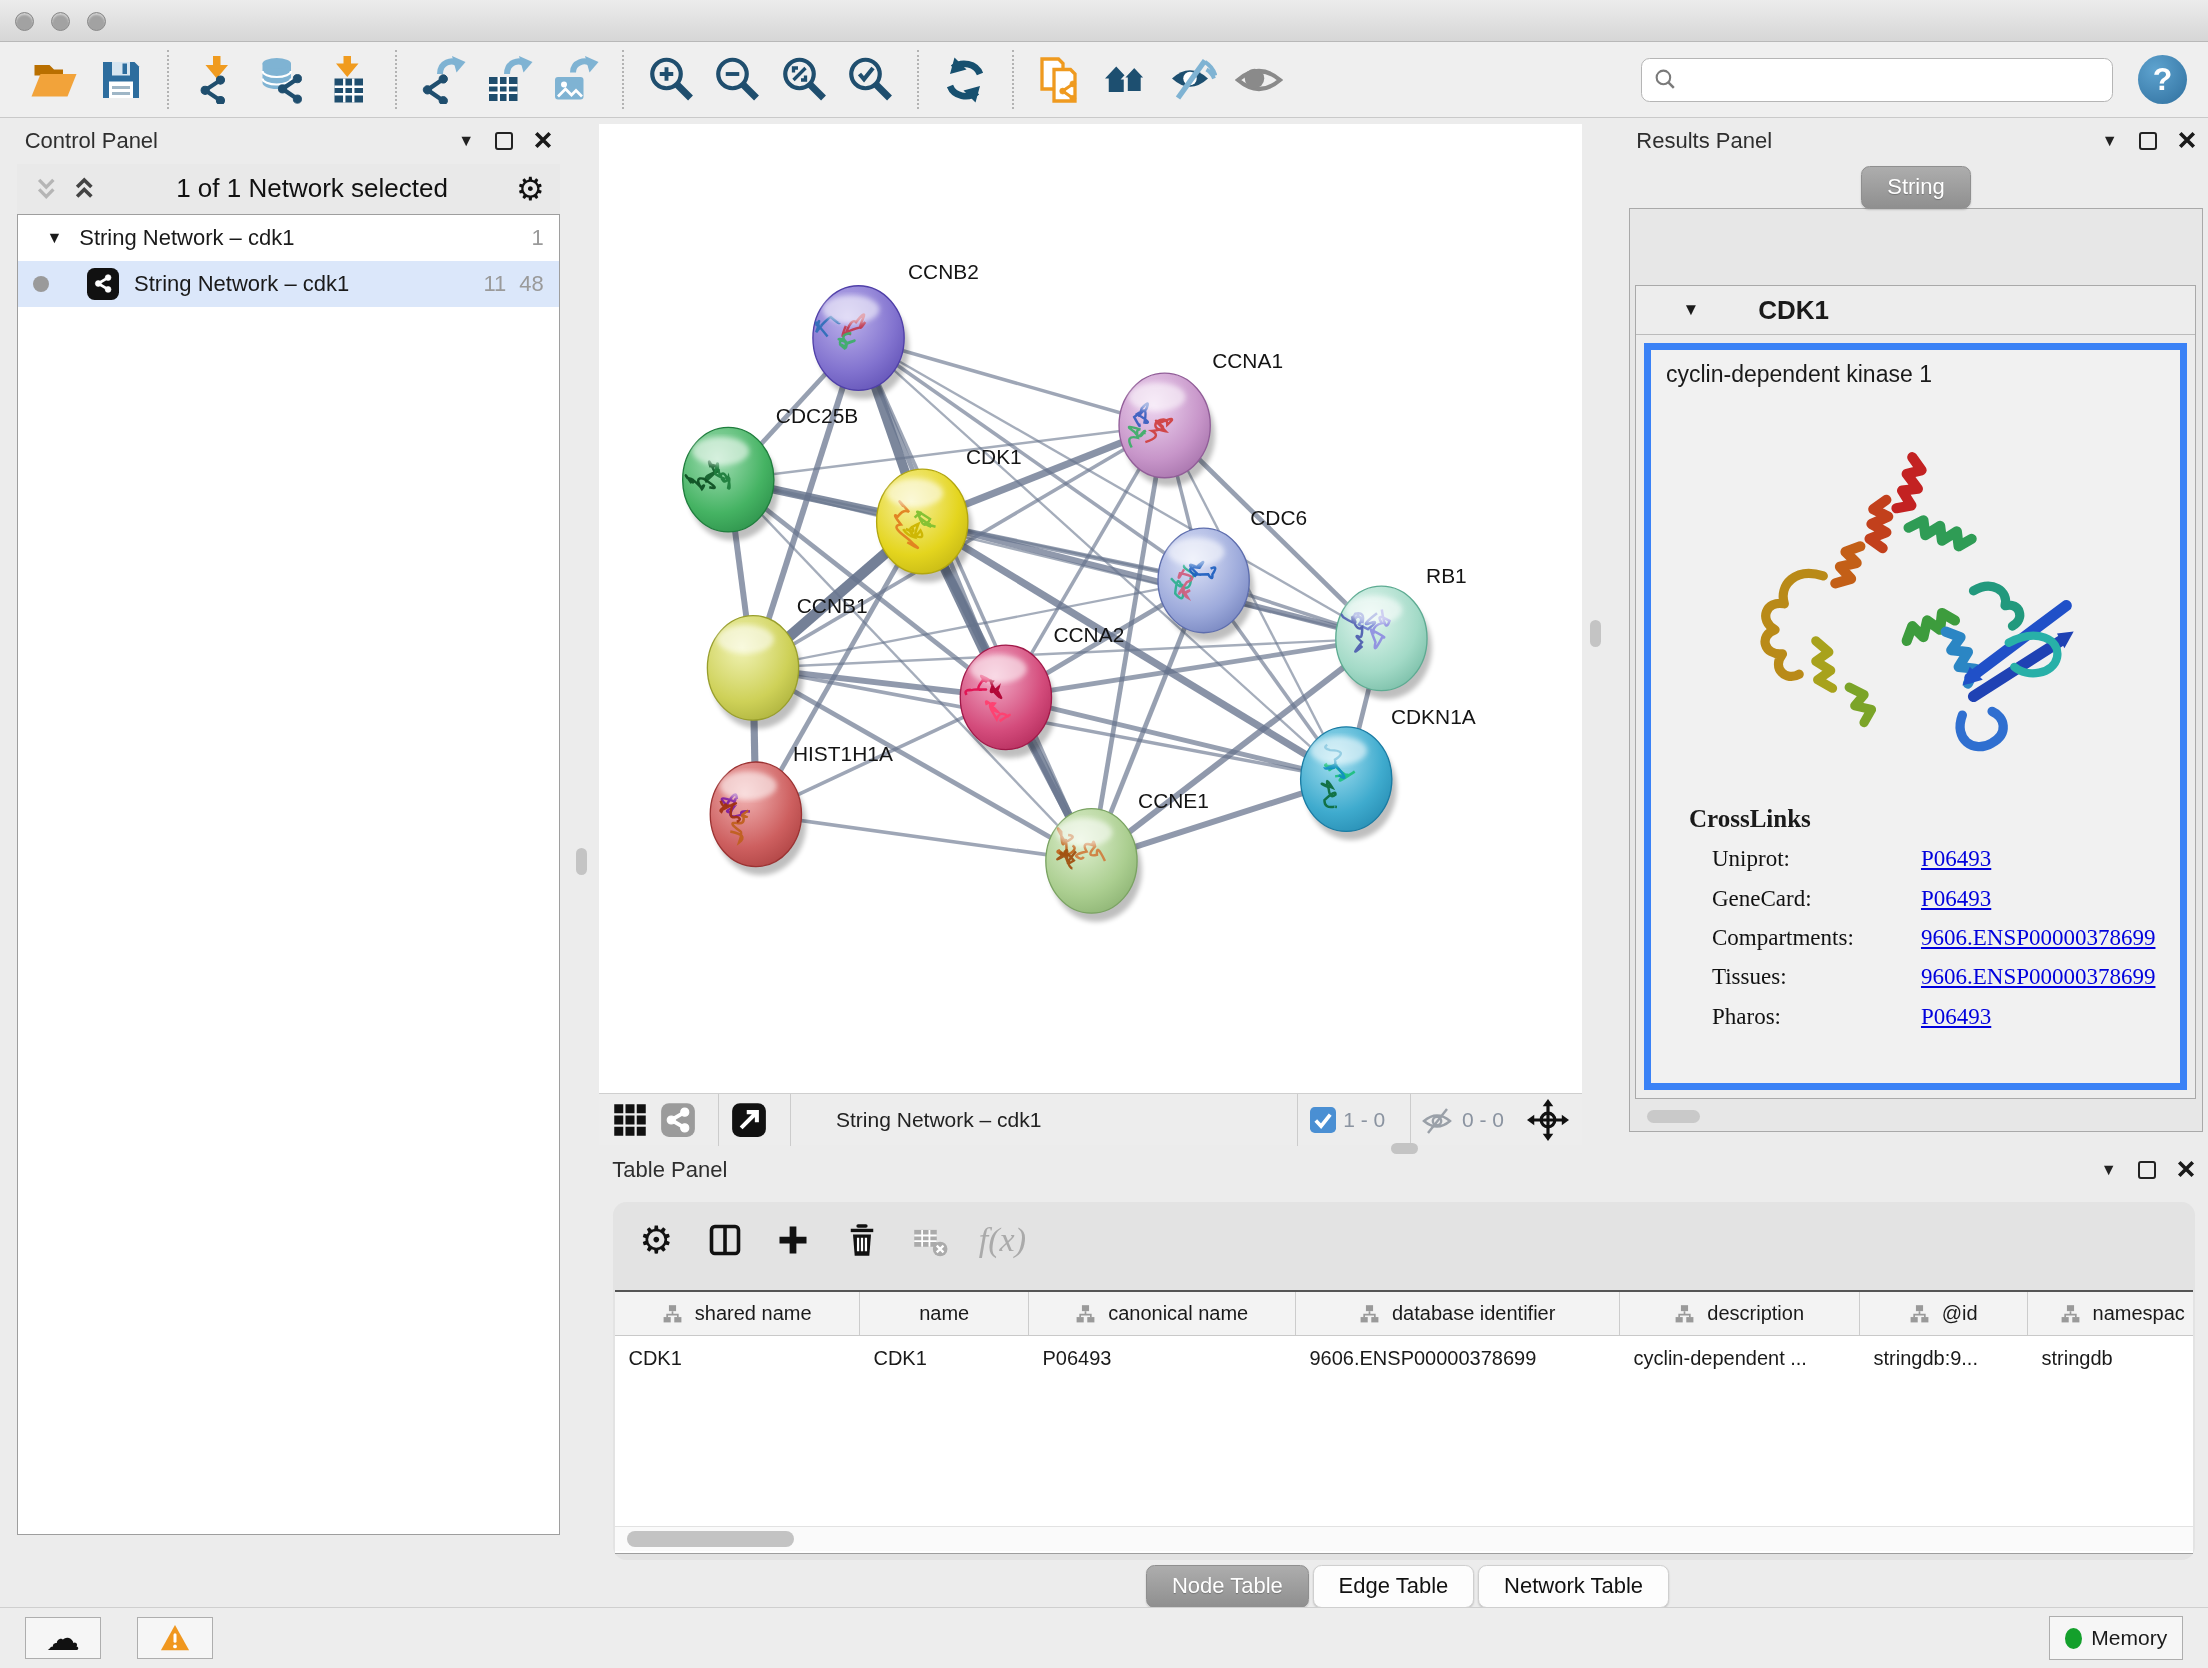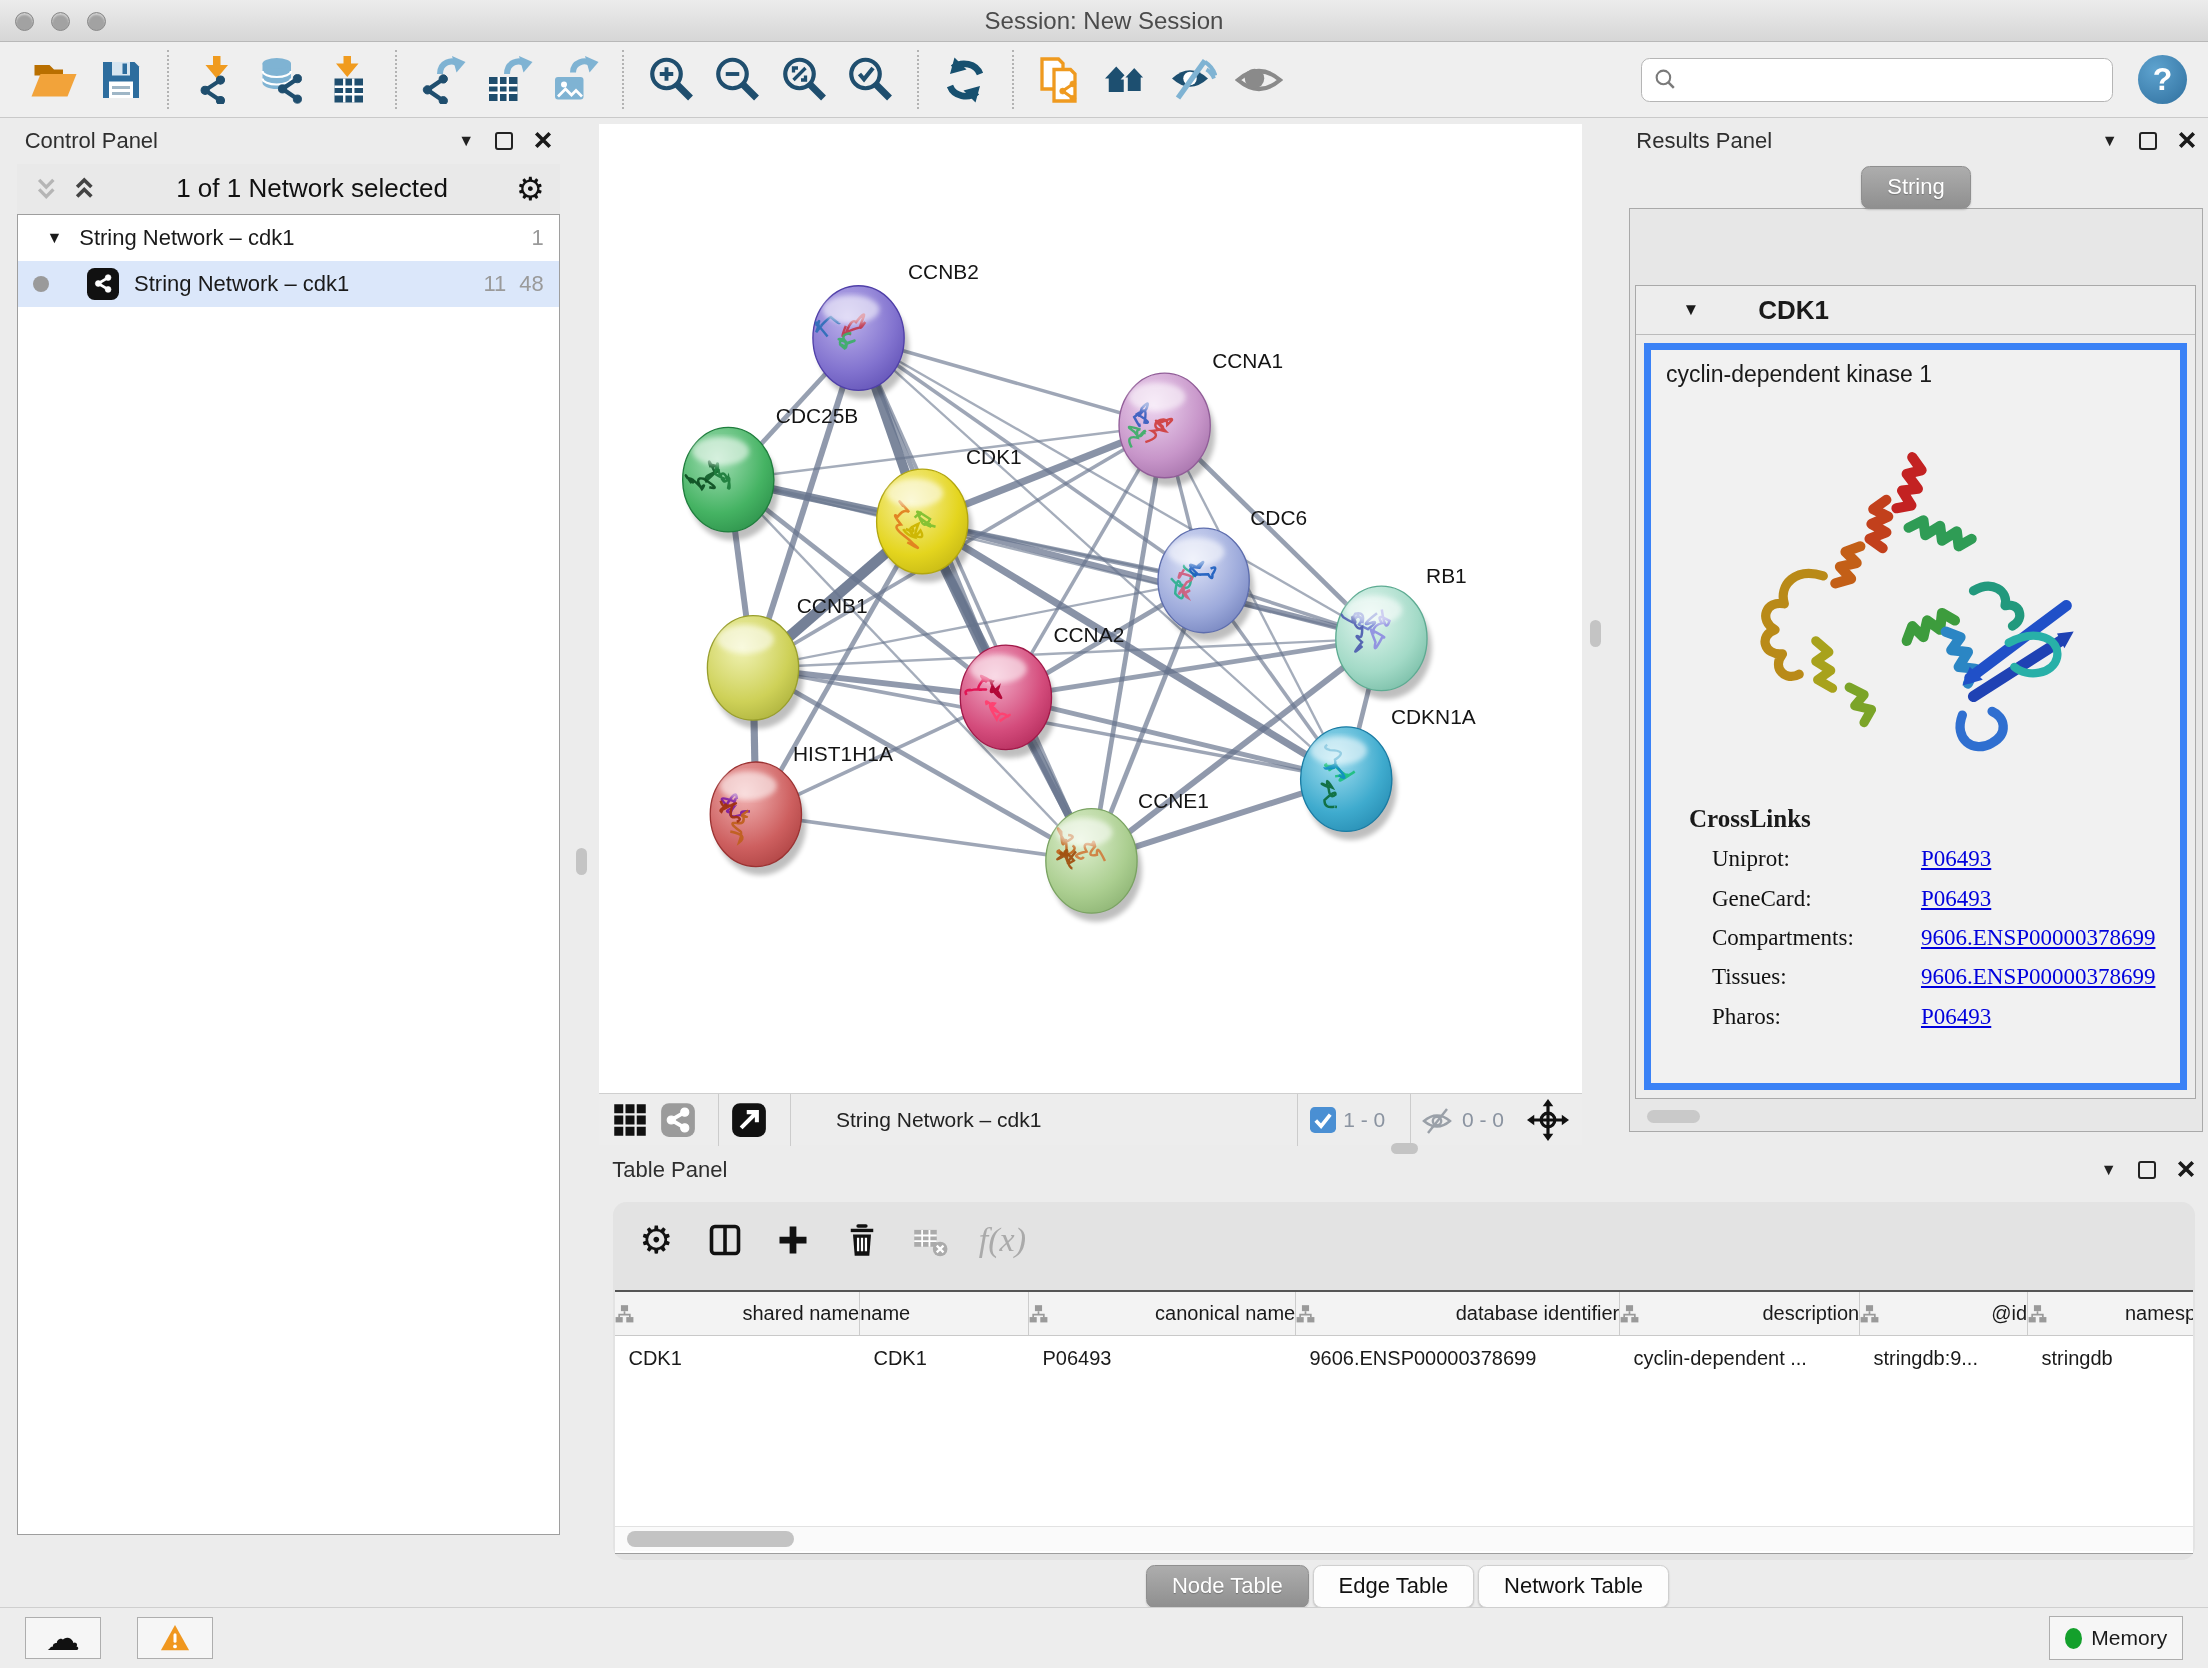--- a/index.html
+++ b/index.html
@@ -106,21 +106,21 @@
   .tp-container { position:absolute; left:14.3px; right:13.3px; top:49px; height:358px; background:#e3e3e3;
     border-radius:13.3px; }
   .tp-toolbar { display:flex; align-items:center; gap:28.5px; padding:15px 9.5px 11.4px 23px; height:72px; }
   .tp-toolbar .ticon { width:40px; height:40px; display:flex; align-items:center; justify-content:center; }
   .tp-toolbar svg { width:36px; height:36px; }
   .tp-gear { font-size:38px; color:#111; line-height:1; }
   .fx { font-family:"Liberation Serif", serif; font-style:italic; font-size:34px; color:#aaa; }
   .tbl { position:absolute; left:1.9px; right:1.9px; top:88px; bottom:5.7px; background:#fff;
     border-top:2.9px solid #555; border-bottom:1.9px solid #9e9e9e; overflow:hidden; }
   .tbl-head { display:flex; background:#f3f3f3; border-bottom:1.9px solid #c9c9c9; height:44px; }
-  .th { display:flex; align-items:center; justify-content:space-between; gap:13px; font-size:20px;
+  .th { display:flex; align-items:center; justify-content:center; gap:13px; font-size:20px;
     border-right:1px solid #ccc; overflow:hidden; white-space:nowrap; flex:none; }
   .th svg { width:19px; height:19px; flex:none; }
   .tbl-row { display:flex; height:44px; }
   .td { font-size:20px; display:flex; align-items:center; padding-left:13.3px; overflow:hidden;
     white-space:nowrap; flex:none; }
   .hscroll { position:absolute; left:0; right:0; bottom:1.9px; height:25px; background:#fafafa;
     border-top:1px solid #e2e2e2; }
   .hthumb { position:absolute; left:11.4px; top:3.8px; width:167px; height:16px; background:#c3c3c3; border-radius:8.6px; }
   .tp-tabs { position:absolute; left:8px; right:0; bottom:0; display:flex; justify-content:center; }
 
@@ -142,21 +142,20 @@
 <body>
 
 <div id="app">
 
   <div class="titlebar">
     <div class="traffic">
       <span class="tl"></span>
       <span class="tl"></span>
       <span class="tl"></span>
     </div>
-    <div class="win-title">Session: New Session</div>
   </div>
 
   <div class="toolbar">
     <span class="tb-btn">
       <svg viewBox="0 0 32 32">
           <path d="M3 6h10l3 3h6v4H3z" fill="#b96f00"></path>
           <path d="M1 27l6-15h24l-6 15z" fill="#f2a33a"></path>
         </svg>
     </span>
     <span class="tb-btn">

